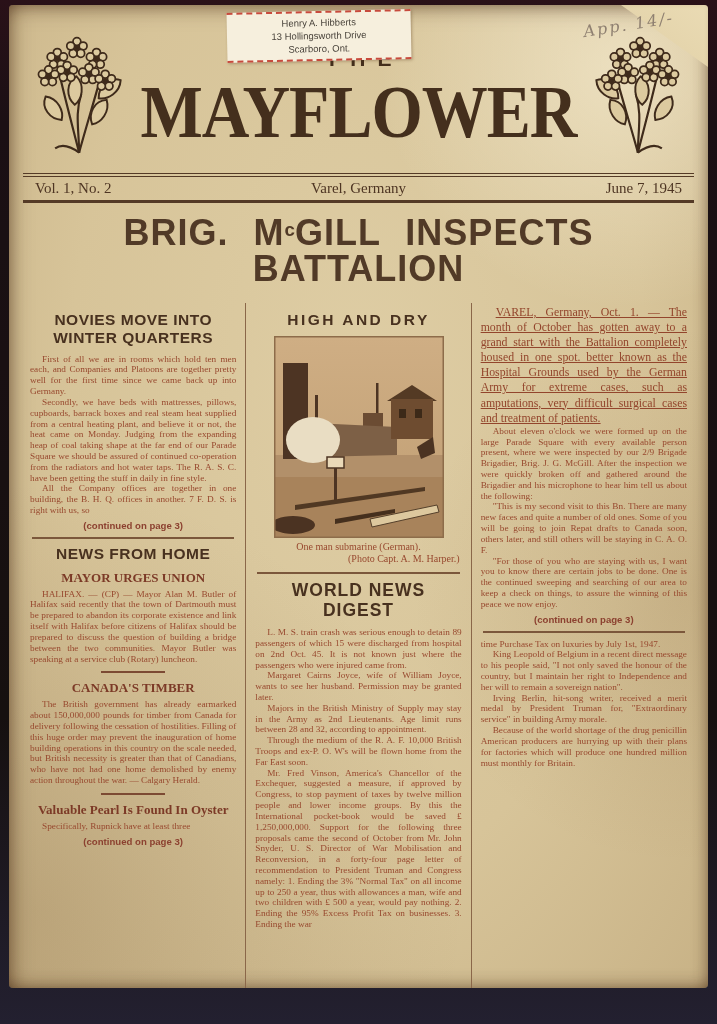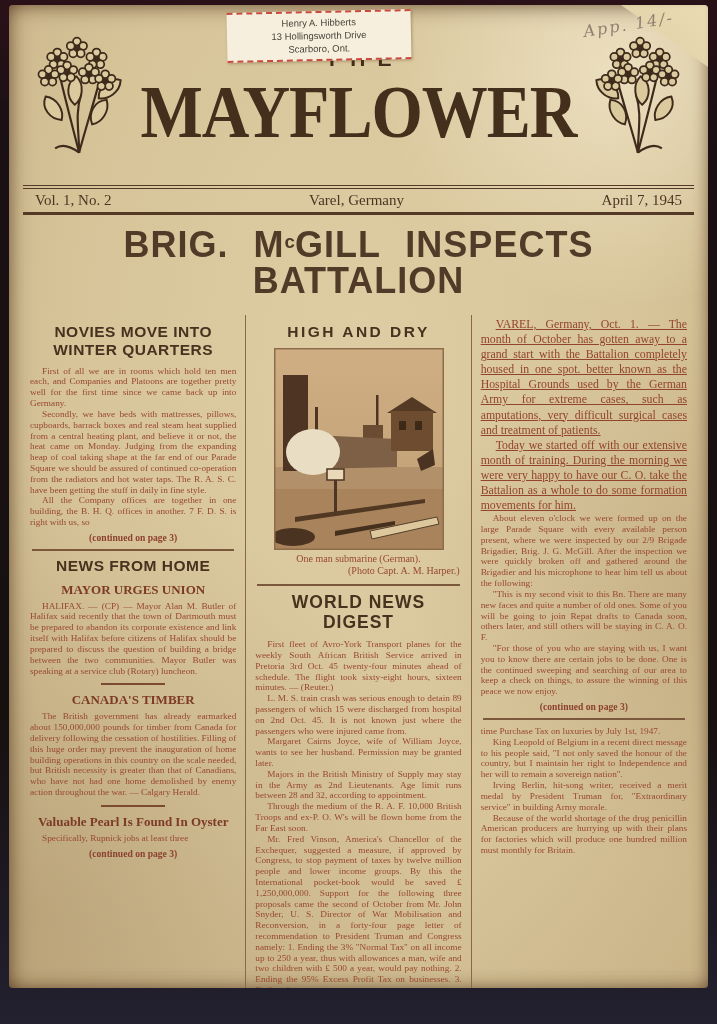--- a/index.html
+++ b/index.html
@@ -49,21 +49,21 @@
   .mast-kicker{
     font-family:"Liberation Sans", sans-serif;font-weight:700;
     font-size:21px;letter-spacing:12px;text-indent:12px;color:#432e1c;
   }
   .mast-title{
     font-family:"Liberation Serif", serif;font-weight:700;
     font-size:66px;line-height:1.0;color:#442f1d;
     transform:scaleY(1.12);letter-spacing:-1px;margin-top:8px;
   }
   .dateline{
-    margin:26px 14px 0;border-top:4px double #543a26;border-bottom:3px solid #543a26;
+    margin:14px 14px 0;border-top:4px double #543a26;border-bottom:3px solid #543a26;
     display:flex;justify-content:space-between;align-items:center;
     padding:3px 12px;font-size:15px;color:#4e3523;gap:46px;
   }
   .headline{
     text-align:center;font-family:"Liberation Sans", sans-serif;font-weight:700;
     font-size:36px;letter-spacing:1px;word-spacing:14px;color:#513a27;
     margin:12px 6px 6px;line-height:1;
   }
   .headline sup{font-size:.52em;vertical-align:.5em;letter-spacing:0;}
   .columns{display:flex;margin:16px 12px 0;height:712px;}
@@ -78,21 +78,21 @@
   .serif-head{
     font-family:"Liberation Serif", serif;font-weight:700;text-align:center;
     color:#7c3a27;font-size:13px;margin:6px 0 3px;
   }
   .art p{
     font-size:9.25px;line-height:1.17;color:#98492f;margin:0;
     text-align:justify;text-indent:12px;
   }
   .art p.lead{font-size:11.8px;line-height:1.28;text-indent:15px;color:#93452c;text-decoration:underline;}
   .continued{
-    font-family:Liberation Serif, serif;font-weight:700;text-align:center;
+    font-family:Liberation Sans, sans-serif;font-weight:700;text-align:center;
     font-size:9.6px;color:#8c4130;margin:4px 0 3px;
   }
   .rule-full{border:none;border-top:2px solid #7b573b;margin:6px 2px;}
   .rule-short{border:none;border-top:2px solid #7c4a33;width:64px;margin:7px auto;}
   .photo-wrap{margin:2px auto 3px;width:168px;}
   .photo-wrap svg{display:block;border:1px solid #8d6c4a;}
   .caption{font-size:10px;color:#98492f;line-height:1.25;margin:2px 2px 0;}
   .caption .c1{text-align:center;}
   .caption .c2{text-align:right;}
 </style>
@@ -164,21 +164,21 @@
       <use href="#fl" transform="translate(35,34)"></use>
       <use href="#fl" transform="translate(55,36)"></use>
       <use href="#fl" transform="translate(18,38)"></use>
       <use href="#fl" transform="translate(70,42)"></use>
     </svg>
   </div>
 
   <div class="dateline">
     <span>Vol. 1, No. 2</span>
     <span>Varel, Germany</span>
-    <span>April 7, 1945</span>
+    <span>June 7, 1945</span>
   </div>
 
   <div class="headline"><span>BRIG. M</span><sup>c</sup><span>GILL INSPECTS BATTALION</span></div>
 
   <div class="columns">
 
     <div class="col">
       <div class="art">
         <div class="sans-head">NOVIES MOVE INTO WINTER QUARTERS</div>
         <p>First of all we are in rooms which hold ten men each, and Companies and Platoons are together pretty well for the first time since we came back up into Germany.</p>
@@ -193,21 +193,21 @@
         <p>HALIFAX. — (CP) — Mayor Alan M. Butler of Halifax said recently that the town of Dartmouth must be prepared to abandon its corporate existence and link itself with Halifax before citizens of Halifax should be prepared to discuss the question of building a bridge between the two communities.  Mayor Butler was speaking at a service club (Rotary) luncheon.</p>
       </div>
       <hr class="rule-short">
       <div class="art">
         <div class="serif-head">CANADA'S TIMBER</div>
         <p>The British government has already earmarked about 150,000,000 pounds for timber from Canada for delivery following the cessation of hostilities.  Filling of this huge order may prevent the inauguration of home building operations in this country on the scale needed, but British necessity is greater than that of Canadians, who have not had one home demolished by enemy action throughout the war. — Calgary Herald.</p>
       </div>
       <hr class="rule-short">
       <div class="art">
         <div class="serif-head">Valuable Pearl Is Found In Oyster</div>
-        <p>Specifically, Rupnick jobs at least three</p>
+        <p>Specifically, Rupnick have at least three</p>
         <div class="continued">(continued on page 3)</div>
       </div>
     </div>
 
     <div class="col mid">
       <div class="art">
         <div class="sans-head spread">HIGH AND DRY</div>
         <div class="photo-wrap">
           <svg width="168" height="200" viewBox="0 0 168 200">
             <defs>
@@ -240,33 +240,31 @@
           </svg>
         </div>
         <div class="caption">
           <div class="c1">One man submarine (German).</div>
           <div class="c2">(Photo Capt. A. M. Harper.)</div>
         </div>
       </div>
       <hr class="rule-full">
       <div class="art">
         <div class="sans-head big">WORLD NEWS DIGEST</div>
-        <p>First fleet of Avro-York Transport planes for the weekly South African British Service arrived in Pretoria 3rd Oct. 45 twenty-four minutes ahead of schedule.  The flight took sixty-eight hours, sixteen minutes. — (Reuter.)</p>
         <p>L. M. S. train crash was serious enough to detain 89 passengers of which 15 were discharged from hospital on 2nd Oct. 45. It is not known just where the passengers who were injured came from.</p>
         <p>Margaret Cairns Joyce, wife of William Joyce, wants to see her husband.  Permission may be granted later.</p>
         <p>Majors in the British Ministry of Supply may stay in the Army as 2nd Lieutenants.  Age limit runs between 28 and 32, according to appointment.</p>
         <p>Through the medium of the R. A. F. 10,000 British Troops and ex-P. O. W's will be flown home from the Far East soon.</p>
         <p>Mr. Fred Vinson, America's Chancellor of the Exchequer, suggested a measure, if approved by Congress, to stop payment of taxes by twelve million people and lower income groups.  By this the International pocket-book would be saved £ 1,250,000,000. Support for the following three proposals came the second of October from Mr. John Snyder, U. S. Director of War Mobilisation and Reconversion, in a forty-four page letter of recommendation to President Truman and Congress namely: 1. Ending the 3% "Normal Tax" on all income up to  250 a year, thus with allowances a man, wife and two children with £ 500 a year, would pay nothing.  2. Ending the 95% Excess Profit Tax on businesses.  3. Ending the war</p>
       </div>
     </div>
 
     <div class="col">
       <div class="art">
         <p class="lead">VAREL, Germany, Oct. 1. — The month of October has gotten away to a grand start with the Battalion completely housed in one spot. better known as the Hospital Grounds used by the German Army for extreme cases, such as amputations, very difficult surgical cases and treatment of patients.</p>
-        <p class="lead">Today we started off with our extensive month of training.  During the morning we were very happy to have our C. O. take the Battalion as a whole to do some formation movements for him.</p>
         <p>About eleven o'clock we were formed up on the large Parade Square with every available person present, where we were inspected by our 2/9 Brigade Brigadier, Brig. J. G. McGill.  After the inspection we were quickly broken off and gathered around the Brigadier and his microphone to hear him tell us about the following:</p>
         <p>"This is my second visit to this Bn. There are many new faces and quite a number of old ones.  Some of you will be going to join Repat drafts to Canada soon, others later, and still others will be staying in C. A. O. F.</p>
         <p>"For those of you who are staying with us, I want you to know there are certain jobs to be done.  One is the continued sweeping and searching of our area to keep a check on things, to assure the winning of this peace we now enjoy.</p>
         <div class="continued">(continued on page 3)</div>
       </div>
       <hr class="rule-full">
       <div class="art">
         <p style="text-indent:0">time Purchase Tax on luxuries by July 1st, 1947.</p>
         <p>King Leopold of Belgium in a recent direct message to his people said, "I not only saved the honour of the country, but I maintain her right to Independence and her will to remain a sovereign nation".</p>
         <p>Irving Berlin, hit-song writer, received a merit medal by President Truman for, "Extraordinary service" in building Army morale.</p>

